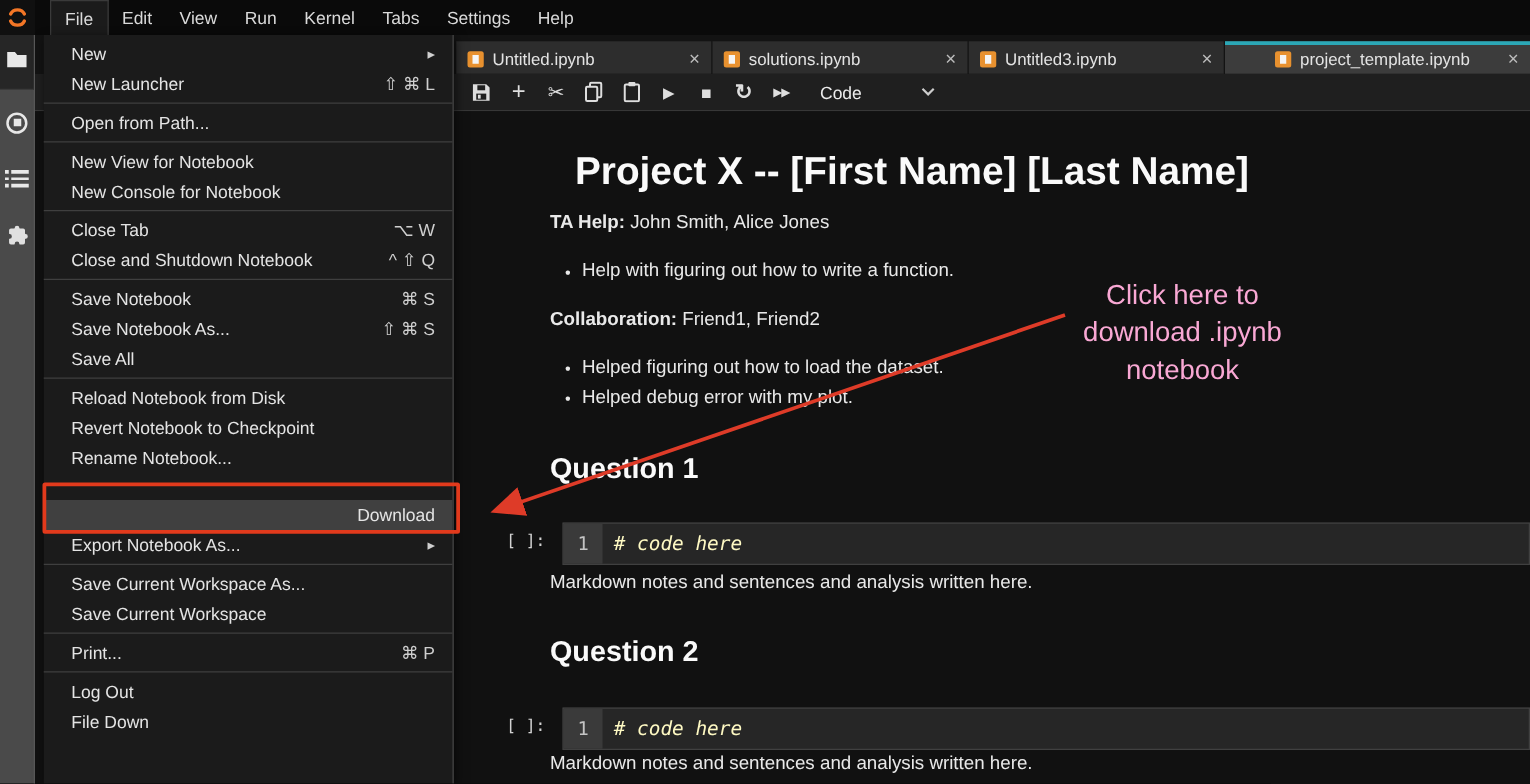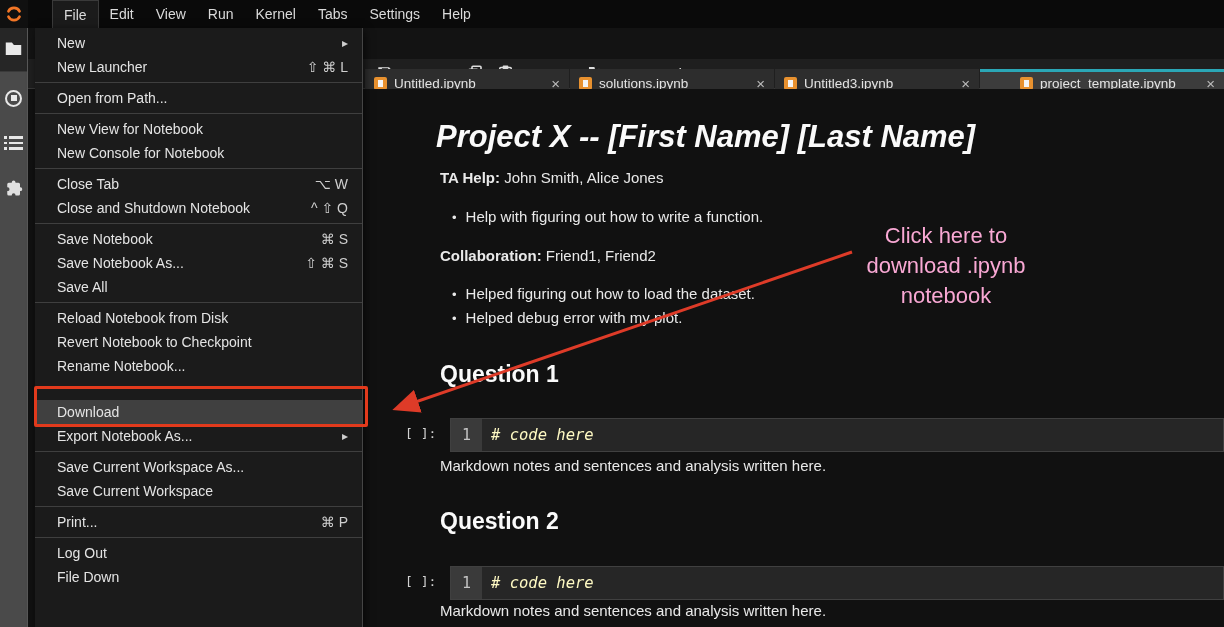--- a/index.html
+++ b/index.html
@@ -6,41 +6,41 @@
   html,body { background:#000; }
   .screen {
     position:relative; width:1224px; height:627px; overflow:hidden;
     background:#161616; font-family:"Liberation Sans", sans-serif;
     color:#e6e6e6; user-select:none;
   }
   
   .menubar { position:absolute; top:0; left:0; width:100%; height:28px;
     background:#0a0a0a; display:flex; align-items:stretch; z-index:5; }
   .logo-box { width:28px; height:28px; display:flex; align-items:center; justify-content:center; background:#101010; }
-  .mb-items { display:flex; align-items:stretch; margin-left:24px; }
+  .mb-items { display:flex; align-items:stretch; margin-left:12px; }
   .mb-item { padding:0 11px; display:flex; align-items:center; font-size:14px; color:#dadada; cursor:default; }
   .mb-item.active { background:#1b1b1b; border:1px solid #3a3a3a; border-bottom:none; }
   
   .sidebar { position:absolute; top:28px; left:0; width:28px; bottom:0; background:#4a4a4a; border-right:1px solid #585858; }
   .sidebar-top { height:44px; background:#262626; display:flex; align-items:center; justify-content:center; border-bottom:1px solid #3a3a3a; }
   .sb-icon { width:28px; height:34px; display:flex; align-items:center; justify-content:center; }
   .sb-stack { display:flex; flex-direction:column; align-items:center; gap:11px; padding-top:9px; }
   .ring-stop { width:17px; height:17px; border:2.5px solid #e8e8e8; border-radius:50%; display:flex; align-items:center; justify-content:center; }
   .ring-stop i { display:block; width:6px; height:6px; background:#e8e8e8; }
   .toc-icon { display:flex; flex-direction:column; gap:3px; }
   .toc-icon i { display:block; width:14px; height:2.5px; background:#e8e8e8; position:relative; }
   .toc-icon i::before { content:""; position:absolute; left:-5px; top:0; width:3px; height:2.5px; background:#e8e8e8; }
   .toc-icon { padding-left:5px; }
   
   .main { position:absolute; top:28px; left:28px; right:0; bottom:0; display:flex; flex-direction:column; }
   .tabbar { height:31px; background:#131313; position:relative; }
   .tabs-row { position:absolute; left:337px; top:5px; display:flex; }
   .tab { width:204px; height:26px; background:#2d2d2d; border-top:3px solid transparent;
     display:flex; align-items:center; gap:7px; padding:0 9px; margin-right:1px;
-    font-size:13.5px; color:#e3e3e3;margin-top:36px; }
+    font-size:13.5px; color:#e3e3e3; }
   .tab.active { width:244px; background:#3c3c3c; border-top-color:#2ba7b6;padding-left:40px; }
   .tab-label { flex:1; white-space:nowrap; overflow:hidden; }
   .nb-icon { width:13px; height:13px; background:#e8912f; border-radius:2px; position:relative; flex:0 0 auto; }
   .nb-icon::after { content:""; position:absolute; left:4px; top:3px; width:5px; height:7px; background:#f5f5f5; }
   .tab-close { color:#bcbcbc; font-size:15px; line-height:1; cursor:pointer; }
   
   .toolbar { height:30px; background:#1f1f1f; border-bottom:1px solid #373737;
     display:flex; align-items:center; padding-left:342px; }
   .tool-btn { width:30px; height:28px; display:flex; align-items:center; justify-content:center; color:#dedede; cursor:pointer; }
   .g-plus { font-size:19px; font-weight:400; }
@@ -71,21 +71,21 @@
   .file-menu { position:absolute; left:35px; top:28px; width:328px; bottom:0;
     background:#1b1b1b; border-right:1px solid #454545; padding-top:3px; z-index:10;
     box-shadow:2px 2px 8px rgba(0,0,0,0.6); }
   .m-item { height:24px; display:flex; align-items:center; padding:0 14px 0 22px;
     font-size:14px; color:#e4e4e4; cursor:pointer; }
   .m-label { flex:1; white-space:nowrap; }
   .m-shortcut { color:#cfcfcf; white-space:pre; }
   .m-arrow { color:#cfcfcf; font-size:12px; }
   .m-div { border-top:1px solid #3f3f3f; margin:3px 0; }
   .m-ghost { height:22px; }
-  .m-item.hl { background:#404040; position:relative; }
+  .m-item.hl { background:#404040; position:relative;text-align:right; }
   .red-box { position:absolute; left:-1px; right:-6px; top:-14px; bottom:-3px;
     border:3px solid #e23a1c; border-radius:2px; pointer-events:none; }
   
   .overlay { position:absolute; inset:0; z-index:30; pointer-events:none; }
 </style>
 </head>
 <body>
 
 <div class="screen">
 
@@ -195,21 +195,21 @@
         <span>Code</span>
         <span class="chev">
           <svg width="11" height="7" viewBox="0 0 11 7">
               <path d="M1 1 l4.5 4.5 L10 1" stroke="#cccccc" stroke-width="1.7" fill="none"></path>
             </svg>
         </span>
       </span>
     </div>
 
     <div class="content">
-      <div class="abs h1" style="left:408px; top:30px;font-style:italic;">Project X -- [First Name] [Last Name]</div>
+      <div class="abs h1" style="left:432px; top:30px;">Project X -- [First Name] [Last Name]</div>
 
       <div class="abs body-line" style="left:412px; top:80px;">
         <b>TA Help:</b><span> John Smith, Alice Jones</span>
       </div>
 
       <div class="abs bullet-row" style="left:424px; top:119px;">
         <span class="bullet-dot">•</span>
         <span>Help with figuring out how to write a function.</span>
       </div>
 

